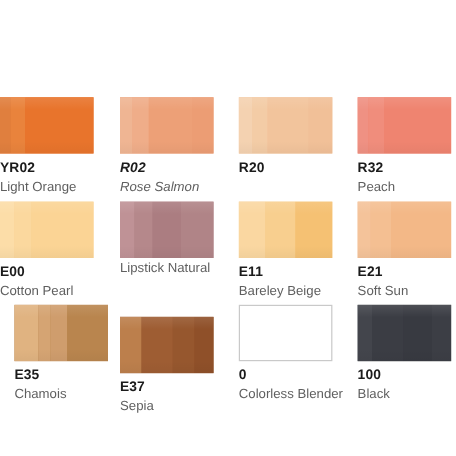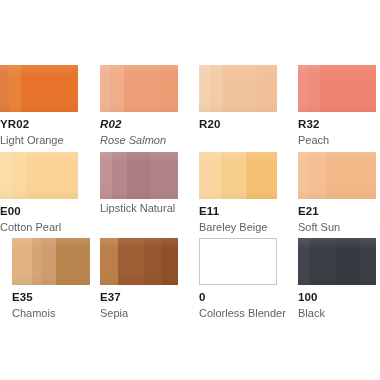--- a/index.html
+++ b/index.html
@@ -20,20 +20,21 @@
     position: absolute;
     left: 0;
     top: 0;
     width: 380px;
     height: 380px;
   }
 
   .swatch-cell {
     position: absolute;
     width: 99px;
+    margin-top: 16px;
   }
 
   .swatch-chip {
     position: relative;
     height: 47px;
     width: 78px;
     overflow: hidden;
   }
 
   
@@ -198,21 +199,21 @@
           <div class="band" style="left: 0px; width: 20px; background: rgb(224, 179, 129);"></div>
           <div class="band" style="left: 20px; width: 10px; background: rgb(213, 164, 115);"></div>
           <div class="band" style="left: 30px; width: 14px; background: rgb(207, 157, 109);"></div>
           <div class="band" style="left: 44px; width: 34px; background: rgb(185, 133, 78);"></div>
         </div>
         <div class="sheen"></div>
       </div>
       <div class="swatch-code">E35</div>
       <div class="swatch-name">Chamois</div>
     </div>
-    <div class="swatch-cell" style="left: 100px; top: 238px;">
+    <div class="swatch-cell" style="left: 100px; top: 248px;">
       <div class="swatch-chip" style="background: rgb(148, 84, 42);">
         <div class="band-layer">
           <div class="band" style="left: 0px; width: 18px; background: rgb(188, 127, 76);"></div>
           <div class="band" style="left: 18px; width: 26px; background: rgb(158, 93, 51);"></div>
           <div class="band" style="left: 44px; width: 18px; background: rgb(150, 87, 46);"></div>
           <div class="band" style="left: 62px; width: 16px; background: rgb(143, 80, 41);"></div>
         </div>
         <div class="sheen"></div>
       </div>
       <div class="swatch-code">E37</div>

